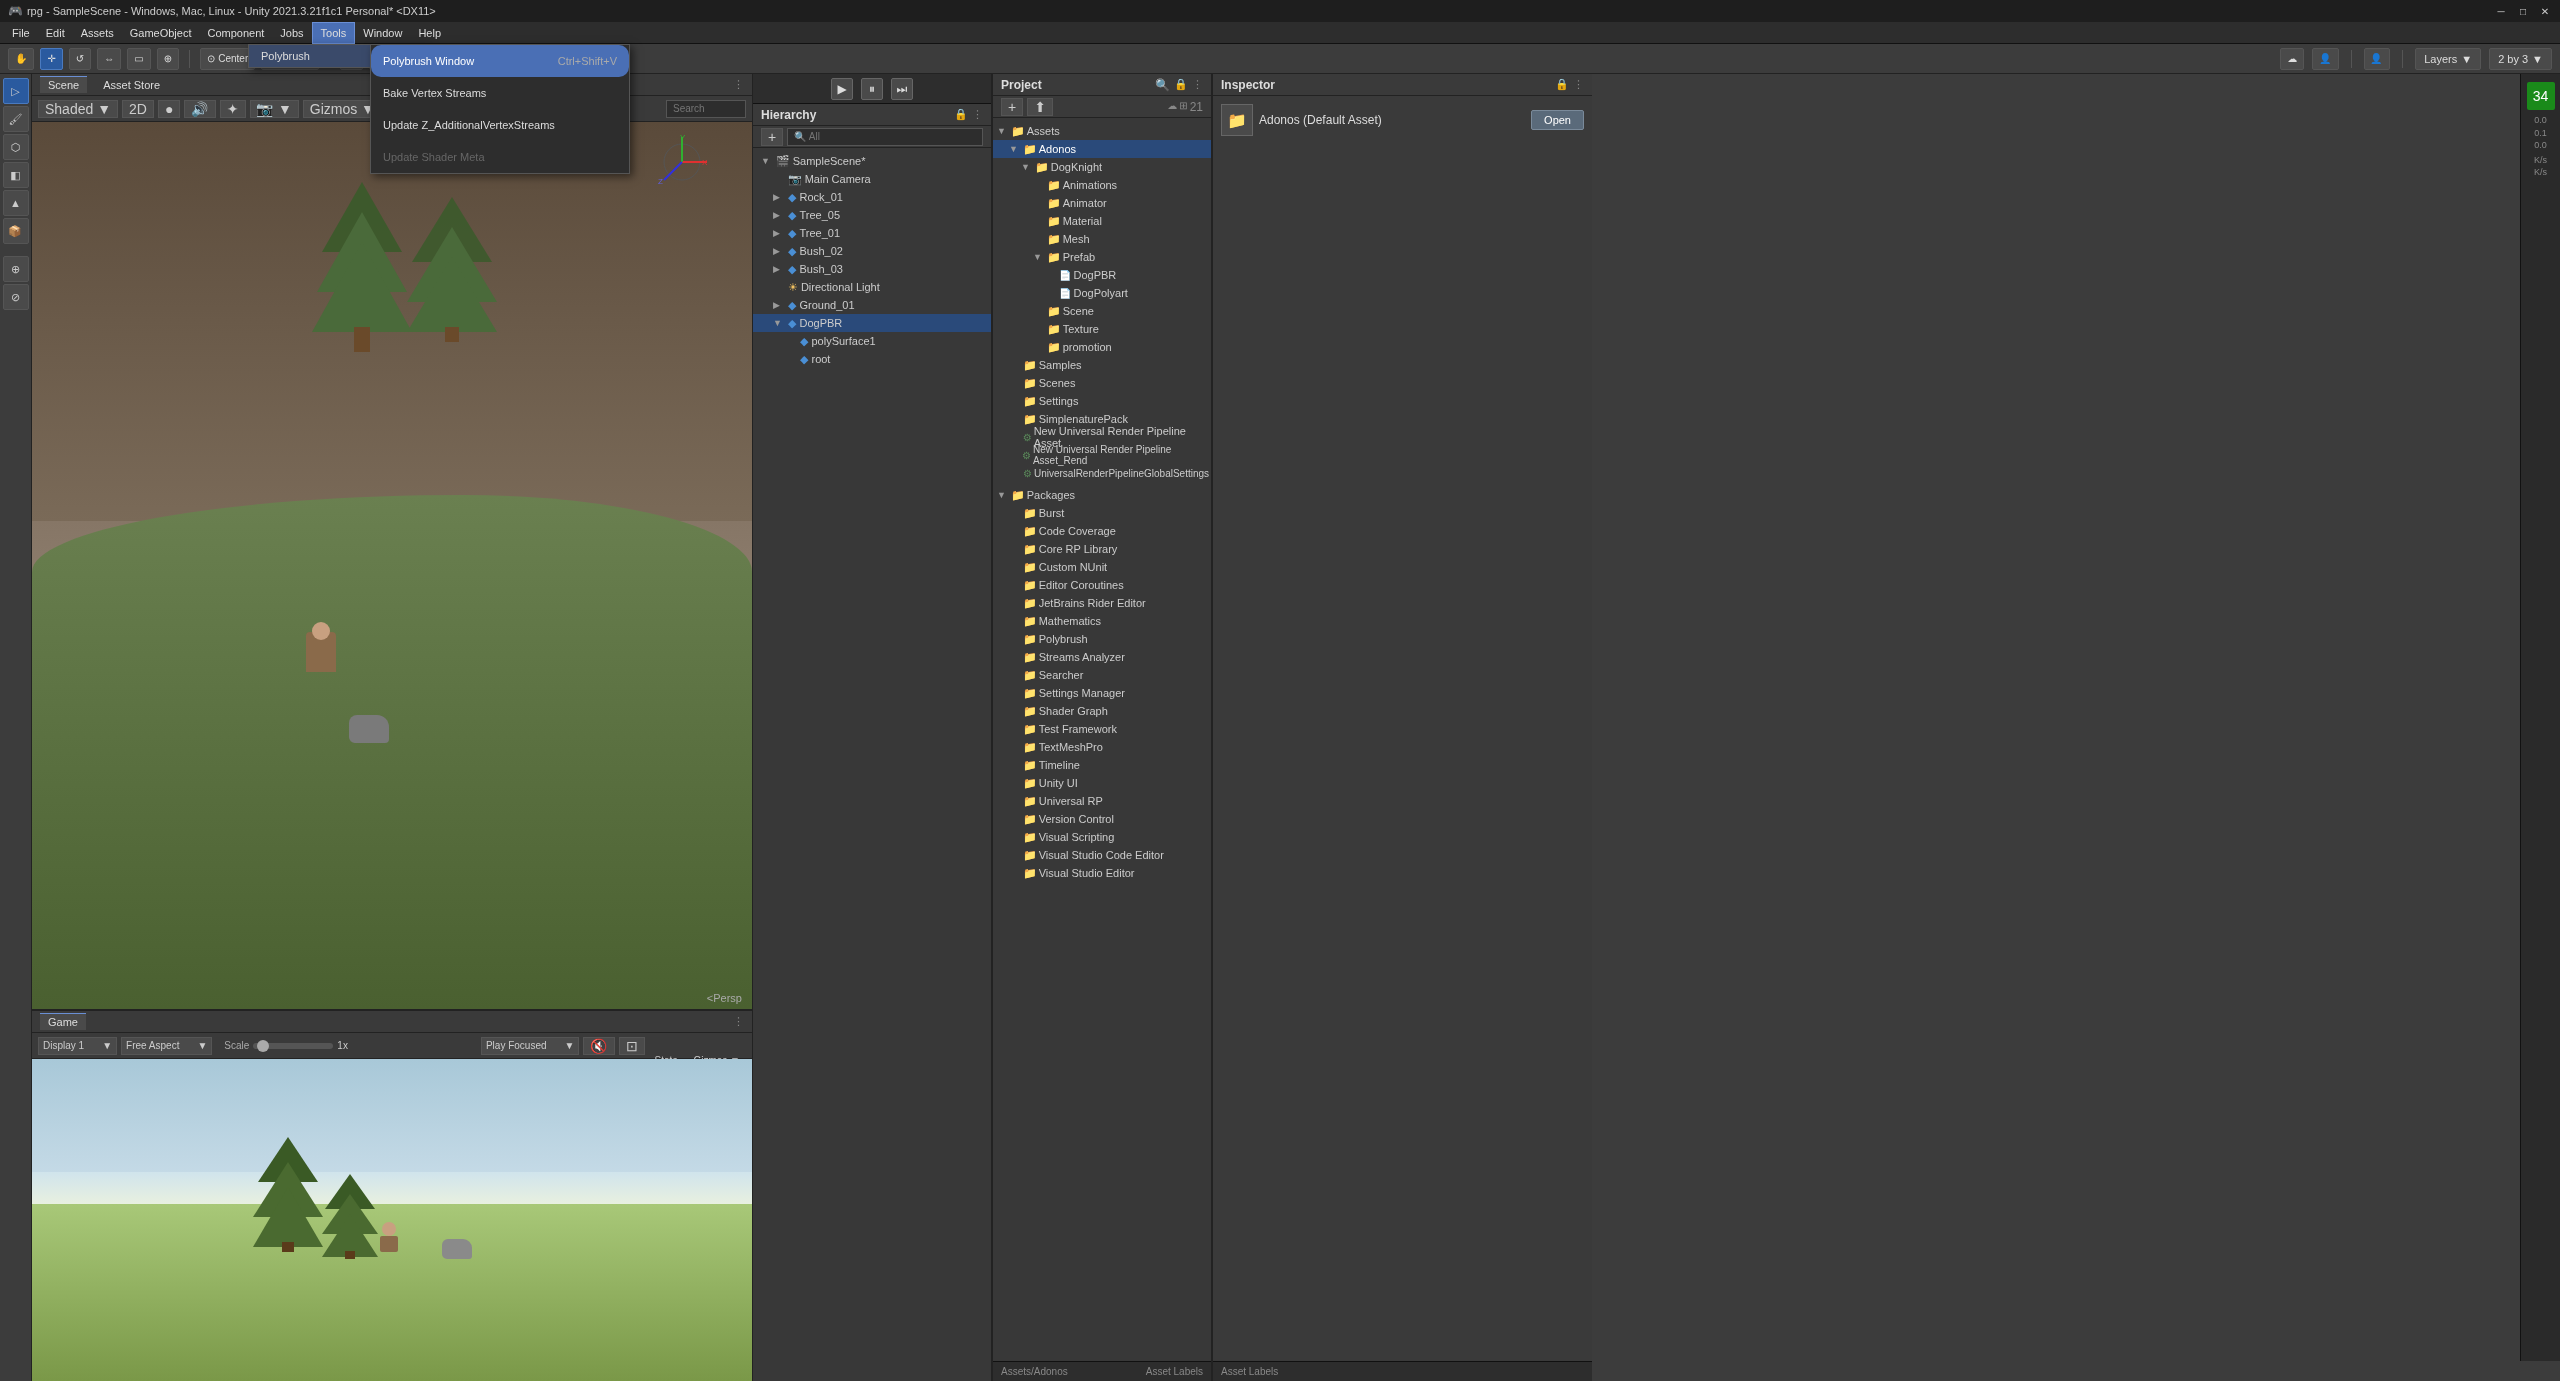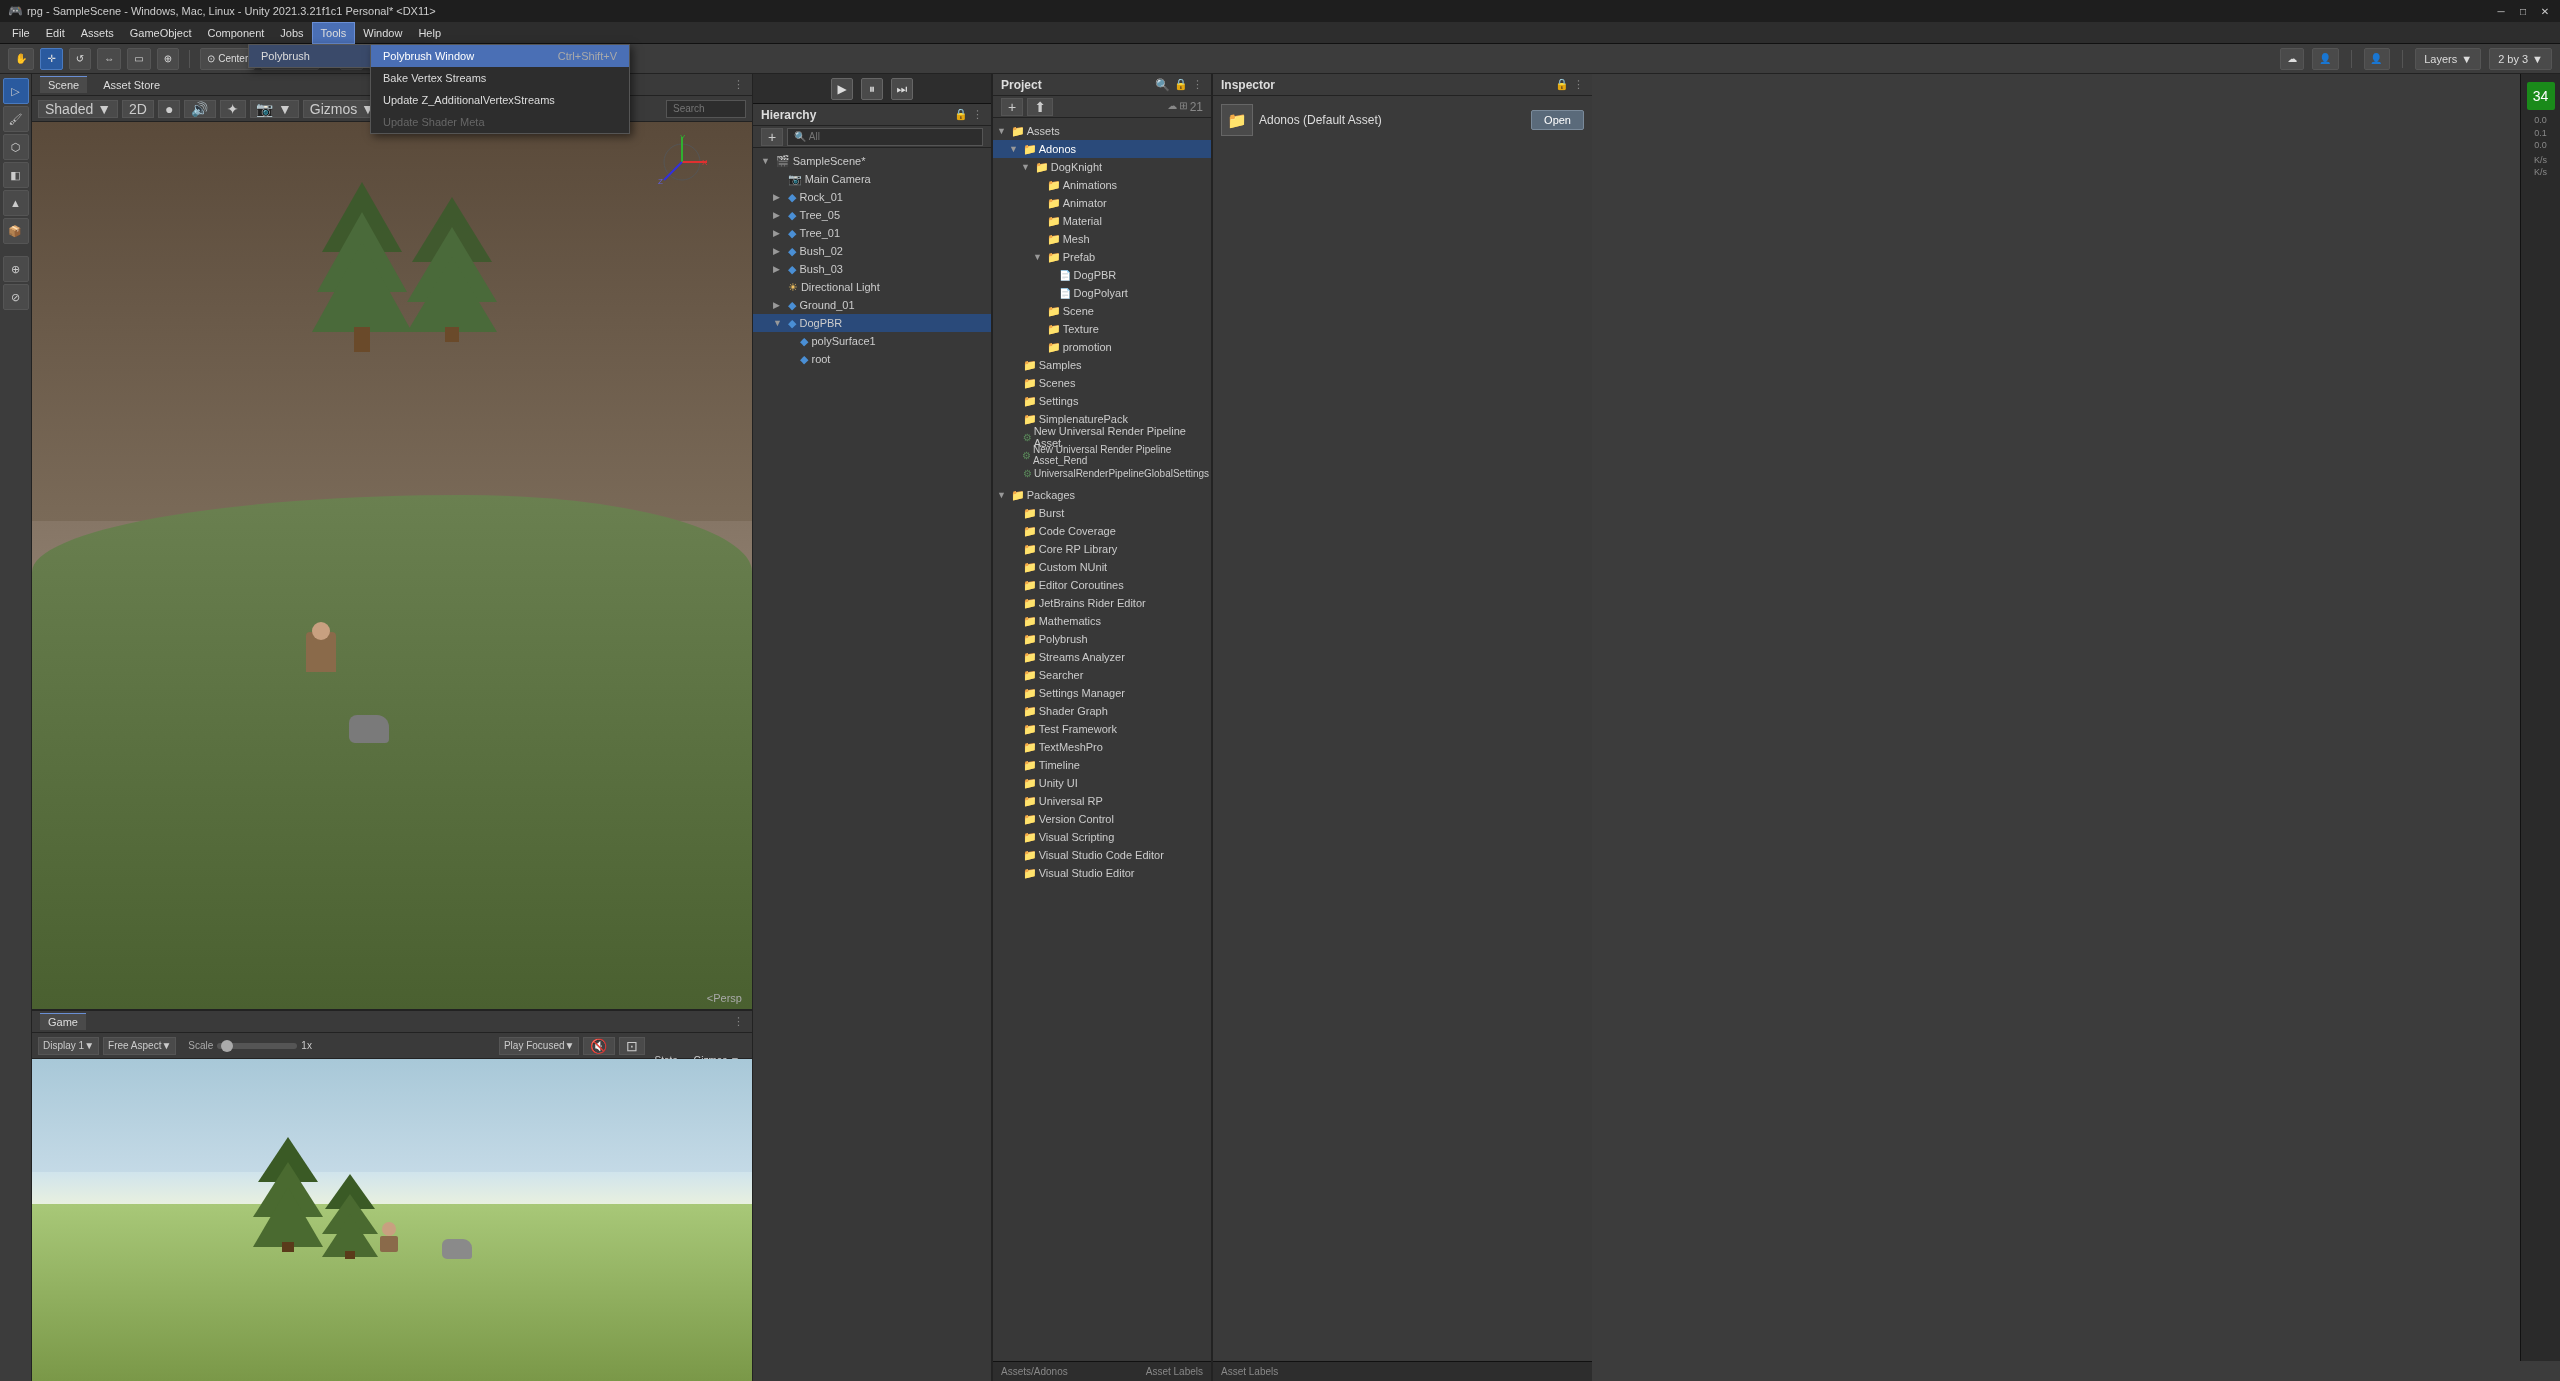--- a/index.html
+++ b/index.html
@@ -257,21 +257,21 @@
     .dropdown-btn {
       font-size: 10px;
       color: #ccc;
       background: #4a4a4a;
       border: 1px solid #555;
       padding: 1px 4px;
       cursor: pointer;
       height: 18px;
       display: flex;
       align-items: center;
-      gap: 0;
+      gap: 18px;
     }
 
     
     #center-panel {
       width: 240px;
       display: flex;
       flex-direction: column;
       background: #3c3c3c;
       border-left: 1px solid #222;
       border-right: 1px solid #222;
@@ -428,24 +428,25 @@
       z-index: 1001;
       background: #2d2d2d;
       border: 1px solid #555;
       box-shadow: 3px 3px 8px rgba(0,0,0,0.5);
       min-width: 260px;
     }
     .pw-item {
       height: 22px;
       display: flex;
       align-items: center;
-      padding: 6px 12px;
+      padding: 16px 12px;
       cursor: pointer;
       font-size: 11px;
       justify-content: space-between;
+      border-radius: 10px;
     }
     .pw-item.highlighted {
       background: #4a6fb5;
       color: #fff;
     }
     .pw-item .shortcut { color: #aaa; font-size: 11px; }
     .pw-item.disabled { color: #666; }
 
     
     .game-overlay-btn {

